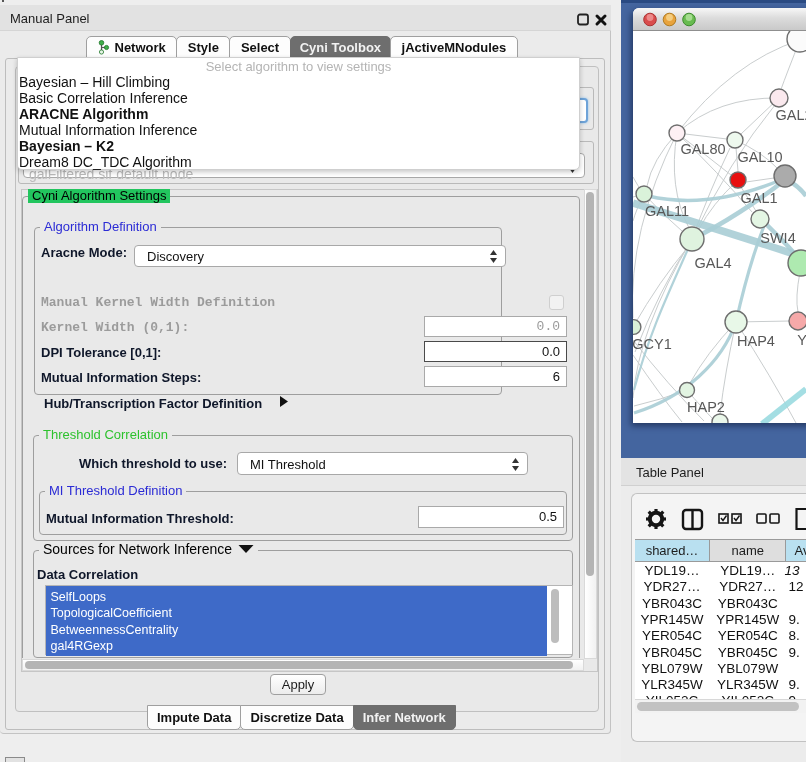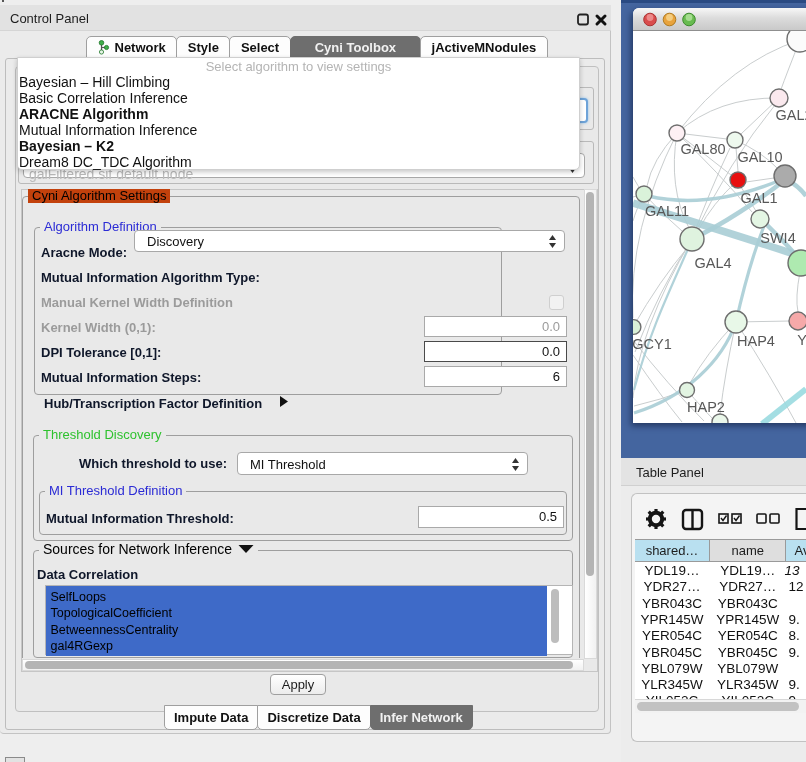--- a/index.html
+++ b/index.html
@@ -1,31 +1,31 @@
 <!DOCTYPE html>
 <html><head>
 <meta charset="utf-8">
 <style>
   * { margin:0; padding:0; box-sizing:border-box; }
   html,body { width:806px; height:762px; overflow:hidden; }
   body { background:#eeeeee; font-family:"Liberation Sans", sans-serif; position:relative; }
   .abs { position:absolute; }
   .b13 { font-size:13px; font-weight:bold; color:#0f172a; }
   .n13 { font-size:13px; color:#1d1d1d; }
-  .gray { color:#9b9b9b; }
+  .gray { color:#9b9b9b;font-family:Liberation Mono, monospace; }
   .combo { background:#ffffff; border:1px solid #a8a8a8; border-radius:4px; font-size:13px; color:#111; }
   .combo .ct { position:absolute; left:12px; top:3px; }
   .stepper { position:absolute; right:7px; top:3px; width:9px; height:15px; }
   .field { background:#fff; border:1px solid #a9a9a9; font-size:13px; color:#111; text-align:right; padding-right:6px; }
   .grp { position:absolute; border:1px solid #9e9e9e; border-radius:4px; }
   .grplbl { position:absolute; top:-9px; left:5px; background:#e9e9e9; padding:0 4px; font-size:13px; }
   .tab { display:inline-block; height:22.5px; line-height:22px; padding:0 10.5px; background:#fdfdfd; border:1px solid #9f9f9f; border-radius:5px 5px 0 0; font-size:13px; font-weight:bold; color:#111; margin-right:-1px; vertical-align:top; }
   .tab.sel { background:#6e6e6e; color:#f2f2f2; border-color:#6e6e6e; }
   .tab.tb { border-radius:0 0 5px 5px; height:24.5px; line-height:23px; padding:0 9px; }
-  .tab.cy { padding:0 24px; }
+  .tab.cy { padding:0 9px; }
 </style>
 </head>
 <body>
 
 <div class="abs" style="left:621px; top:0; width:185px; height:458px; background:#44659f;"></div>
 <div class="abs" style="left:621px; top:0; width:185px; height:2.5px; background:#2a4a82;"></div>
 
 <div class="abs" style="left:633px; top:8px; width:180px; height:415px; border-radius:6px 0 0 0; box-shadow:-2px 3px 6px rgba(10,20,50,0.55); background:#fff;">
   <div class="abs" style="left:0; top:0; width:100%; height:23px; border-radius:6px 0 0 0; background:linear-gradient(#f7f7f7,#dcdcdc 45%,#c9c9c9); border-bottom:1px solid #8f8f8f;"></div>
 </div>
@@ -219,21 +219,21 @@
 
   <div class="abs" style="left:0; top:160.5px; width:171.5px; height:13.5px; background:#f2f2f2; border-top:1px solid #d8d8d8;">
     <div class="abs" style="left:2px; top:2px; width:162px; height:9px; background:#c2c2c2; border-radius:5px;"></div>
   </div>
 </div>
 
 <div class="abs" id="cpwin" style="left:0; top:5px; width:611px; height:729px; background:#ebebeb; border:1px solid #c3c3c3; border-left:none; border-radius:0 4px 4px 4px;">
 </div>
 
 <div class="abs" style="left:0; top:5px; width:611px; height:26px; background:#e2e2e2; border-bottom:1px solid #d5d5d5;">
-  <span class="abs n13" style="left:10px; top:6px;">Control Panel</span>
+  <span class="abs n13" style="left:10px; top:6px;">Manual Panel</span>
 </div>
 <svg class="abs" style="left:570px; top:13px;" width="40" height="14" viewBox="0 0 40 14">
   <rect x="8" y="1.5" width="10" height="10" rx="2" fill="none" stroke="#222" stroke-width="1.8"></rect>
   <path d="M 27,3 l 8,8 M 35,3 l -8,8" stroke="#111" stroke-width="3" stroke-linecap="round"></path>
 </svg>
 
 <div class="abs" style="left:5px; top:58px; width:600px; height:672px; border:1px solid #bdbdbd; border-radius:3px; background:#ebebeb;"></div>
 
 <div class="abs" id="toptabs" style="left:86px; top:36px; height:22.5px;">
   <span class="tab"><svg width="12" height="15" viewBox="0 0 12 15" style="margin-right:5px; vertical-align:-3px;">
@@ -261,51 +261,50 @@
       <path d="M 4.5,1 L 8,6 H 1 z" fill="#333"></path>
       <path d="M 4.5,14 L 8,9 H 1 z" fill="#333"></path>
     </svg>
 </div>
 
 <div class="abs" style="left:21px; top:189px; width:577px; height:483px; border:1px solid #c6c6c6;"></div>
 
 <div id="viewport" class="abs" style="left:22px; top:189px; width:561px; height:469px; overflow:hidden;">
 
   <div class="grp" style="left:0; top:7px; width:558px; height:470px; background:#e9e9e9;">
-    <span class="grplbl" style="background:#c2410c;">Cyni Algorithm Settings</span>
+    <span class="grplbl" style="background:#22c55e;">Cyni Algorithm Settings</span>
   </div>
 
   <div class="grp" style="left:12px; top:38px; width:468px; height:168px;padding-left:48px;">
     <span class="grplbl" style="color:#2b2bd5;">Algorithm Definition</span>
   </div>
   <span class="abs b13" style="left:19px; top:56px;">Aracne Mode:</span>
-  <div class="abs combo" style="left:112px; top:41px; width:431px; height:22px;">
+  <div class="abs combo" style="left:112px; top:56px; width:372px; height:22px;">
     <span class="ct">Discovery</span>
     <svg class="stepper" width="9" height="15" viewBox="0 0 9 15">
         <path d="M 4.5,1 L 8,6 H 1 z" fill="#333"></path>
         <path d="M 4.5,14 L 8,9 H 1 z" fill="#333"></path>
       </svg>
   </div>
-  <span class="abs b13" style="left:19px; top:81px;">Mutual Information Algorithm Type:</span>
   <span class="abs b13 gray" style="left:19px; top:106px;">Manual Kernel Width Definition</span>
   <div class="abs" style="left:527px; top:106px; width:15px; height:15px; background:#f2f2f2; border:1px solid #cfcfcf; border-radius:3px;"></div>
   <span class="abs b13 gray" style="left:19px; top:131px;">Kernel Width (0,1):</span>
   <div class="abs field gray" style="left:402px; top:127px; width:143px; height:21px; line-height:19px; color:#9b9b9b;">0.0</div>
   <span class="abs b13" style="left:19px; top:156px;">DPI Tolerance [0,1]:</span>
   <div class="abs field" style="left:402px; top:152px; width:143px; height:21px; line-height:19px; border-color:#4a4a4a;">0.0</div>
   <span class="abs b13" style="left:19px; top:181px;">Mutual Information Steps:</span>
   <div class="abs field" style="left:402px; top:177px; width:143px; height:21px; line-height:19px;">6</div>
 
   <span class="abs b13" style="left:22px; top:207px;">Hub/Transcription Factor Definition</span>
   <svg class="abs" style="left:256px; top:206px;" width="12" height="13" viewBox="0 0 12 13">
       <path d="M 2,1 L 10,6.5 L 2,12 z" fill="#111"></path>
     </svg>
 
   <div class="grp" style="left:11px; top:246px; width:540px; height:106px;">
-    <span class="grplbl" style="color:#2ec22e;">Threshold Discovery</span>
+    <span class="grplbl" style="color:#2ec22e;">Threshold Correlation</span>
   </div>
   <span class="abs b13" style="left:57px; top:267px;">Which threshold to use:</span>
   <div class="abs combo" style="left:215px; top:263px; width:291px; height:23px;">
     <span class="ct" style="top:4px;">MI Threshold</span>
     <svg class="stepper" style="top:4px;" width="9" height="15" viewBox="0 0 9 15">
         <path d="M 4.5,1 L 8,6 H 1 z" fill="#333"></path>
         <path d="M 4.5,14 L 8,9 H 1 z" fill="#333"></path>
       </svg>
   </div>
 
@@ -315,40 +314,40 @@
   <span class="abs b13" style="left:24px; top:322px;">Mutual Information Threshold:</span>
   <div class="abs field" style="left:396px; top:317px; width:146px; height:22px; line-height:20px;">0.5</div>
 
   <div class="grp" style="left:11px; top:361px; width:540px; height:108px;">
     <span class="grplbl" style="font-size:14px; top:-10px;">Sources for Network Inference <svg width="16" height="10" viewBox="0 0 16 10" style="vertical-align:0px; margin-left:2px;">
           <path d="M 0.5,1 L 15.5,1 L 8,9 z" fill="#111"></path>
         </svg></span>
   </div>
   <span class="abs b13" style="left:15px; top:378px;">Data Correlation</span>
   <div class="abs" style="left:22.5px; top:396px; width:528px; height:70px; background:#ffffff; border:1px solid #b5b5b5;">
-    <div class="abs" style="left:0; top:0; width:501px; height:70px; background:#3e6ac8; color:#000000; font-size:12.5px; line-height:16.4px; padding-left:5px; padding-top:3px;">
+    <div class="abs" style="left:0; top:0; width:501px; height:70px; background:#3e6ac8; color:#ffffff; font-size:12.5px; line-height:16.4px; padding-left:5px; padding-top:3px;">
       SelfLoops<br>TopologicalCoefficient<br>BetweennessCentrality<br>gal4RGexp
     </div>
     <div class="abs" style="left:505px; top:3px; width:8px; height:54px; background:#bdbdbd; border-radius:4px;"></div>
   </div>
 </div>
 
 <div class="abs" style="left:583.5px; top:189px; width:13px; height:469.5px; background:linear-gradient(to right,#ffffff,#f1f1f1); border:1px solid #d9d9d9;">
   <div class="abs" style="left:1.5px; top:2px; width:8px; height:384px; background:#b4b4b4; border-radius:4.5px;"></div>
 </div>
 
 <div class="abs" style="left:22px; top:658.5px; width:561.5px; height:12.5px; background:linear-gradient(#ffffff,#f1f1f1); border:1px solid #d9d9d9;">
   <div class="abs" style="left:2px; top:1.5px; width:548px; height:8px; background:#b4b4b4; border-radius:4px;"></div>
 </div>
 
 <div class="abs" style="left:270px; top:674px; width:56px; height:20.5px; background:linear-gradient(#ffffff,#ececec); border:1px solid #9f9f9f; border-radius:4px; text-align:center;">
   <span class="n13" style="line-height:19px;">Apply</span>
 </div>
 
-<div class="abs" id="bottabs" style="left:164px; top:705px; height:25px;">
+<div class="abs" id="bottabs" style="left:147px; top:705px; height:25px;">
   <span class="tab tb">Impute Data</span><span class="tab tb">Discretize Data</span><span class="tab tb sel">Infer Network</span>
 </div>
 
 <div class="abs" id="popup" style="left:17px; top:57px; width:563px; height:113px; background:#ffffff; border:1px solid #cfcfcf; border-radius:0 0 5px 5px; box-shadow:0 2px 5px rgba(0,0,0,0.22); font-size:14px; color:#111;">
   <div style="text-align:center; color:#b4b4b4; padding-top:1px; height:16px; font-size:13px;">Select algorithm to view settings</div>
   <div style="padding-left:1px; line-height:16px;">Bayesian – Hill Climbing</div>
   <div style="padding-left:1px; line-height:16px;">Basic Correlation Inference</div>
   <div style="padding-left:1px; line-height:16px; font-weight:bold;">ARACNE Algorithm</div>
   <div style="padding-left:1px; line-height:16px;">Mutual Information Inference</div>
   <div style="padding-left:1px; line-height:16px;font-weight:bold;">Bayesian – K2</div>

